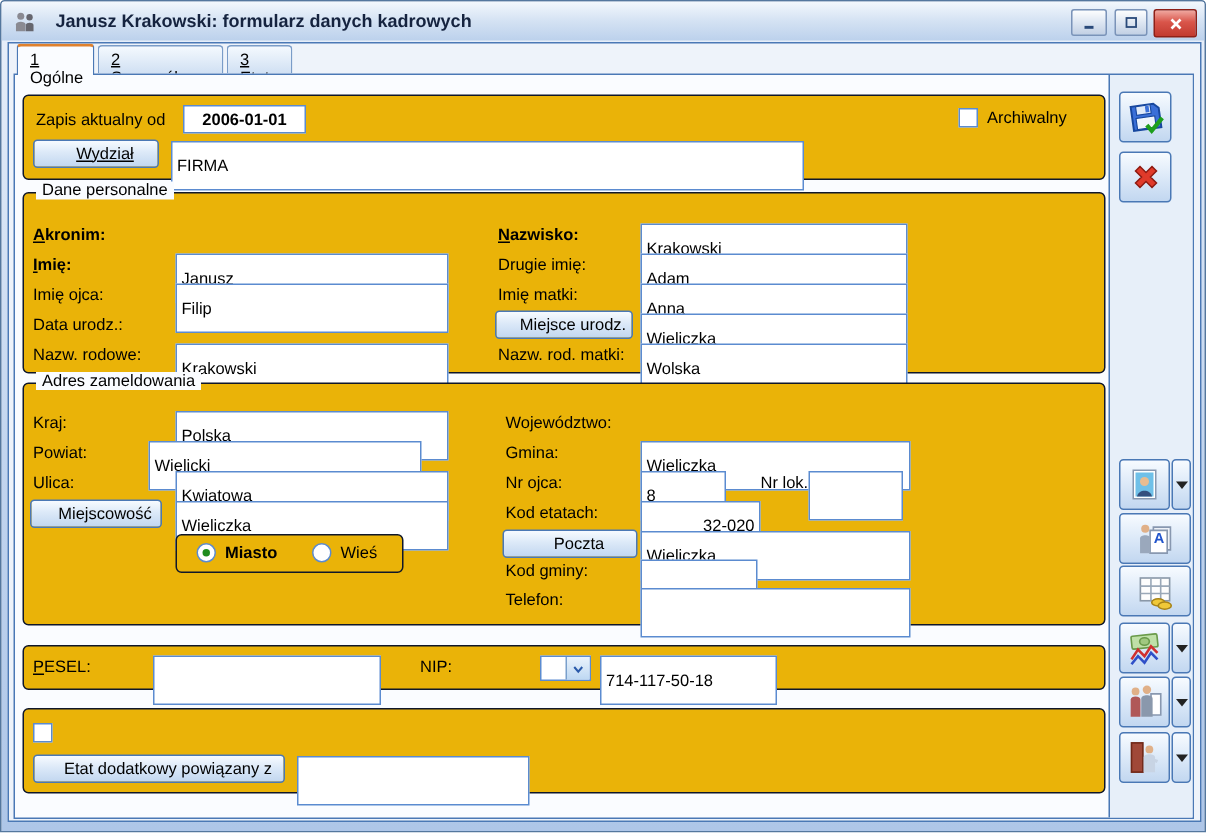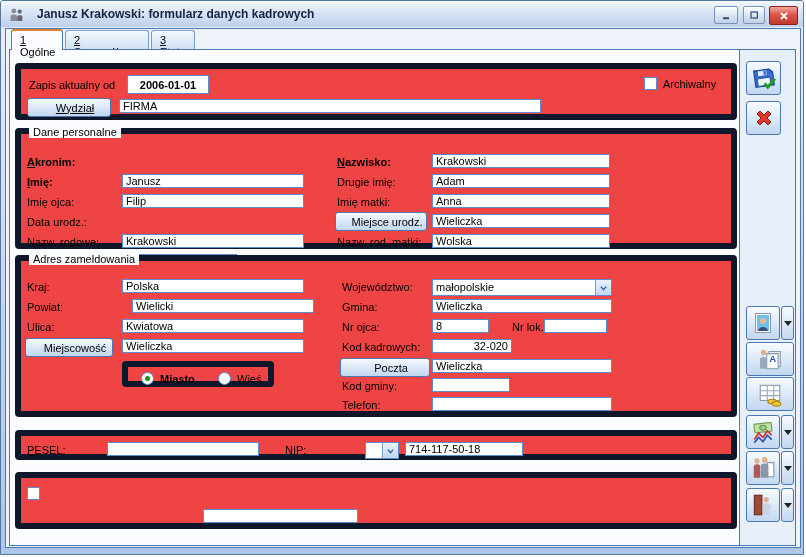--- a/index.html
+++ b/index.html
@@ -12,26 +12,26 @@
   .ticon{width:17px;height:15px;margin-left:7px;}
   .capbtn{position:absolute;top:5px;height:18px;border:1px solid #7a93b8;border-radius:2px;
           background:linear-gradient(180deg,#fdfefe,#dde6f2 50%,#c2d0e4);display:flex;align-items:center;justify-content:center;}
   .capbtn.close{background:linear-gradient(180deg,#f0a8a0,#d9554a 45%,#c23a30);border-color:#8e2018;}
   .client{position:absolute;left:4px;top:27px;width:796px;height:520px;border:1px solid #4a78b5;background:#eef3fa;}
   .tab{position:absolute;top:1px;height:19px;border:1px solid #7a9cc8;border-bottom:none;border-radius:3px 3px 0 0;
        background:linear-gradient(180deg,#f4f9fe,#d0e0f3);font-size:11px;padding:3px 8px 0;color:#000;cursor:default;}
   .tab.active{top:0;height:21px;background:#fafcff;border-color:#4a78b5;border-top:2px solid #e0812c;z-index:5;}
   .mainbox{position:absolute;left:3px;top:20px;width:787px;height:497px;border:1px solid #4a78b5;background:#fafcff;z-index:1;}
   .toolstrip{position:absolute;left:729px;top:0;width:56px;height:495px;background:#e7eff9;border-left:1px solid #4a78b5;}
-  .panel{position:absolute;border:6px solid #0f172a;border-radius:4px;background:#ef4444;}
+  .panel{position:absolute;border:1px solid #0f172a;border-radius:4px;background:#eab308;}
   .legend{position:absolute;top:-8px;left:8px;background:#fafcff;padding:0 4px;font-size:11px;white-space:nowrap;}
   .lbl{position:absolute;font-size:11px;line-height:13px;white-space:nowrap;color:#000;}
   .b{font-weight:bold;}
   .u{text-decoration:underline;}
-  .fld{position:absolute;height:14px;background:#fff;border:1px solid #5b8bd0;font-size:11px;padding:1px 3px;color:#000;}
+  .fld{position:absolute;height:33px;background:#fff;border:1px solid #5b8bd0;font-size:11px;padding:1px 3px;color:#000;}
   input.fld{outline:none;}
   .fld.right{text-align:right;}
   .btn{position:absolute;border:1px solid #4a78b5;border-radius:3px;font-size:11px;color:#000;cursor:default;
        background:linear-gradient(180deg,#f7fbff,#dcE9f8 45%,#c2d7f0);display:flex;align-items:center;justify-content:center;padding-left:12px;}
   .chk{position:absolute;width:13px;height:13px;background:#fff;border:1px solid #5b8bd0;}
   .radio{position:absolute;width:13px;height:13px;background:#fff;border:1px solid #5b8bd0;border-radius:50%;}
   .radio.sel::after{content:"";position:absolute;left:3px;top:3px;width:5px;height:5px;border-radius:50%;background:#1f8c1f;}
   .combo{position:absolute;height:17px;background:#fff;border:1px solid #5b8bd0;font-size:11px;padding:1px 18px 1px 3px;}
   .combo-arrow{position:absolute;right:0;top:0;bottom:0;width:16px;border-left:1px solid #7aa0cc;
                background:linear-gradient(180deg,#eaf3fc,#bed8f2);display:flex;align-items:center;justify-content:center;}
@@ -149,56 +149,48 @@
         <input class="fld" style="left: 411px; top: 100px; width: 178px;" value="Wolska">
       </div>
 
       <div class="panel" style="left:5px;top:205px;width:722px;height:162px;">
         <span class="legend">Adres zameldowania</span>
 
         <span class="lbl" style="left:6px;top:20px;">Kraj:</span>
         <input class="fld" style="left: 101px; top: 18px; width: 182px;" value="Polska">
 
         <span class="lbl" style="left:6px;top:40px;">Powiat:</span>
-        <input class="fld" style="left: 111px; top: 38px; width: 182px;" value="Wielicki">
+        <input class="fld" style="left: 83px; top: 38px; width: 182px;" value="Wielicki">
 
         <span class="lbl" style="left:6px;top:60px;">Ulica:</span>
         <input class="fld" style="left: 101px; top: 58px; width: 182px;" value="Kwiatowa">
 
         <div class="btn" style="left:4px;top:77px;width:88px;height:19px;">
           <span>Miejscowość</span>
         </div>
         <input class="fld" style="left: 101px; top: 78px; width: 182px;" value="Wieliczka">
 
         <div class="panel" style="left:101px;top:100px;width:152px;height:26px;">
           <span class="radio sel" style="left:13px;top:5px;"></span>
           <span class="lbl b" style="left:32px;top:6px;font-weight:bold;">Miasto</span>
           <span class="radio" style="left:90px;top:5px;"></span>
           <span class="lbl" style="left:109px;top:6px;">Wieś</span>
         </div>
 
         <span class="lbl" style="left:321px;top:20px;">Województwo:</span>
-        <div class="combo" style="left:411px;top:18px;width:180px;">
-          <span>małopolskie</span>
-          <span class="combo-arrow">
-            <svg width="9" height="8" viewBox="0 0 10 9">
-                <path d="M2 3 L5 6.5 L8 3" stroke="#2a5aaa" fill="none" stroke-width="1.5"></path>
-              </svg>
-          </span>
-        </div>
 
         <span class="lbl" style="left:321px;top:40px;">Gmina:</span>
         <input class="fld" style="left: 411px; top: 38px; width: 180px;" value="Wieliczka">
 
         <span class="lbl" style="left:321px;top:60px;">Nr ojca:</span>
         <input class="fld" style="left: 411px; top: 58px; width: 57px;" value="8">
         <span class="lbl" style="left:491px;top:60px;">Nr lok.:</span>
         <input class="fld" style="left: 523px; top: 58px; width: 63px;" value="">
 
-        <span class="lbl" style="left:321px;top:80px;">Kod kadrowych:</span>
+        <span class="lbl" style="left:321px;top:80px;">Kod etatach:</span>
         <input class="fld right" style="left: 411px; top: 78px; width: 80px;" value="32-020">
 
         <div class="btn" style="left:319px;top:97px;width:90px;height:19px;">
           <span>Poczta</span>
         </div>
         <input class="fld" style="left: 411px; top: 98px; width: 180px;" value="Wieliczka">
 
         <span class="lbl" style="left:321px;top:119px;">Kod gminy:</span>
         <input class="fld" style="left: 411px; top: 117px; width: 78px;" value="">
 
@@ -216,20 +208,23 @@
             <svg width="9" height="8" viewBox="0 0 10 9">
                 <path d="M2 3 L5 6.5 L8 3" stroke="#2a5aaa" fill="none" stroke-width="1.5"></path>
               </svg>
           </span>
         </div>
         <input class="fld" style="left: 384px; top: 6px; width: 118px;" value="714-117-50-18">
       </div>
 
       <div class="panel" style="left:5px;top:422px;width:722px;height:57px;">
         <div class="chk" style="left:6px;top:9px;"></div>
+        <div class="btn" style="left:6px;top:30px;width:168px;height:19px;">
+          <span>Etat dodatkowy powiązany z</span>
+        </div>
         <input class="fld" style="left: 182px; top: 31px; width: 155px;" value="">
       </div>
 
       <div class="toolstrip"></div>
 
       <div class="tool-btn" style="left:736px;top:11px;width:35px;">
         <svg width="26" height="26" viewBox="0 0 24 24">
           <g transform="rotate(-8 12 12)">
             <path d="M3.5 4.5 L17.5 4.5 L20.5 7.5 L20.5 19.5 L3.5 19.5 Z" fill="#3a6fd8" stroke="#17479e" stroke-width="1.2"></path>
             <rect x="6.5" y="4.8" width="9" height="5.4" fill="#dfe9f8" stroke="#17479e" stroke-width="0.7"></rect>

